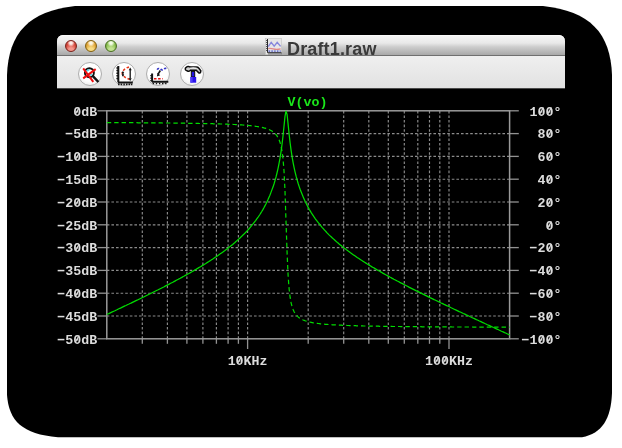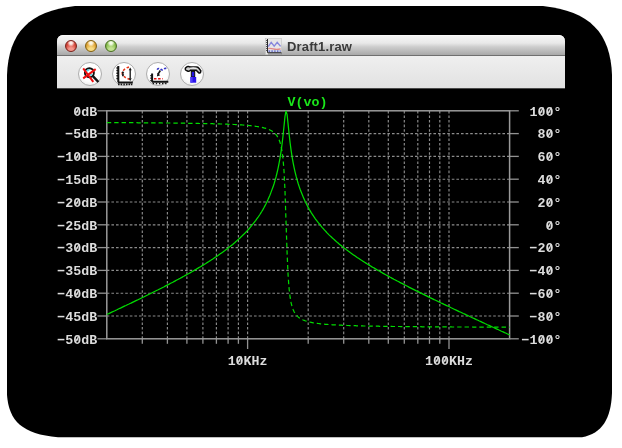--- a/index.html
+++ b/index.html
@@ -6,21 +6,21 @@
 border-radius:6px 6px 0 0;
 background:linear-gradient(#f6f6f6 0%,#e9e9e9 40%,#cccccc 60%,#a8a8a8 100%);
 box-shadow:inset 0 1px 0 #fafafa;border-bottom:1px solid #6f6f6f}
 #toolbar{position:absolute;left:57px;top:56px;width:508px;height:33px;
 background:linear-gradient(#efefef,#e2e2e2);border-bottom:1px solid #4a4a4a}
 .tl{position:absolute;width:12px;height:12px;border-radius:50%;top:40.4px}
 .tl.r{left:65px;background:radial-gradient(circle at 50% 20%,rgba(255,244,240,.95) 0 13%,rgba(255,255,255,0) 40%),radial-gradient(circle at 50% 92%,#f4978c 0 22%,rgba(0,0,0,0) 58%),radial-gradient(circle at 50% 45%,#d84b3f 52%,#9c2920 92%);border:0.5px solid #7c211b}
 .tl.y{left:85px;background:radial-gradient(circle at 50% 20%,rgba(255,250,235,.95) 0 13%,rgba(255,255,255,0) 40%),radial-gradient(circle at 50% 92%,#f8dc84 0 22%,rgba(0,0,0,0) 58%),radial-gradient(circle at 50% 45%,#e2a83c 52%,#a3761a 92%);border:0.5px solid #84610f}
 .tl.g{left:105px;background:radial-gradient(circle at 50% 20%,rgba(248,255,238,.95) 0 13%,rgba(255,255,255,0) 40%),radial-gradient(circle at 50% 92%,#c3e392 0 22%,rgba(0,0,0,0) 58%),radial-gradient(circle at 50% 45%,#8fc355 52%,#55822a 92%);border:0.5px solid #4a7121}
 #title{position:absolute;left:287px;top:39px;font-family:"Liberation Sans",sans-serif;
-font-size:13px;font-weight:bold;color:#3a3a3a;letter-spacing:0.15px}
+font-size:18px;font-weight:bold;color:#3a3a3a;letter-spacing:0.15px}
 .btn{position:absolute;top:61.7px;width:24.6px;height:24.6px;border-radius:50%;
 background:radial-gradient(circle at 50% 38%,#ffffff 0 55%,#ededed 85%,#e2e2e2 100%);
 border:1px solid #aeaeae}
 </style></head><body>
 <svg width="622" height="448" style="position:absolute;left:0;top:0">
 <path d="M75 6 L543 6 C590 11 610.5 33 612 75 L612 393 C611 419 602 433.5 582 437.3 L58 437.3 C22 434 9 421 7 395 L7 75 C8.5 33 29 11 75 6 Z" fill="#000"></path>
   </svg>
 <div id="titlebar"></div>
 <div id="toolbar"></div>
 <div class="tl r"></div>

